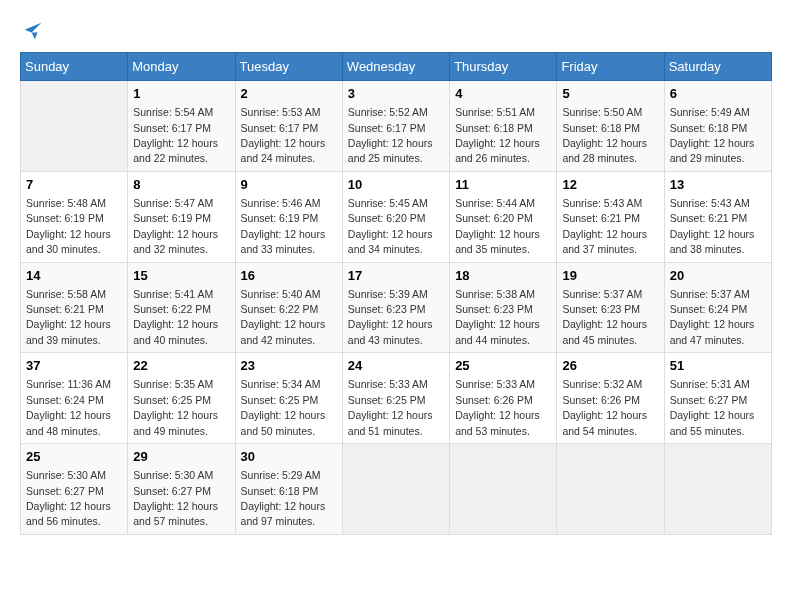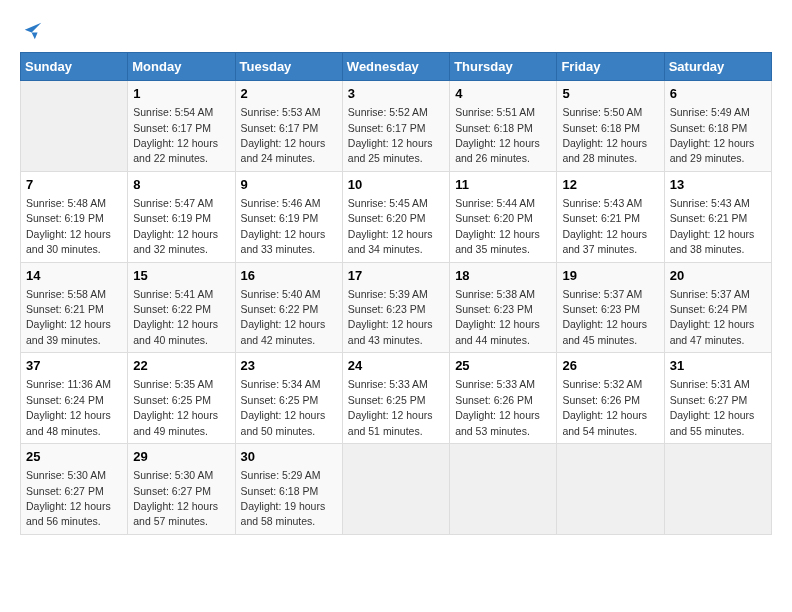--- a/index.html
+++ b/index.html
@@ -58,21 +58,21 @@
       font-size: 11px;
     }
     thead tr {
       background-color: #3a7fc1;
       color: #fff;
     }
     thead th {
       padding: 6px 4px;
       text-align: left;
       font-size: 13px;
-      font-weight: bold;
+      font-weight: normal;
       border: 1px solid #2a6aaa;
     }
     tbody tr {
       border: 1px solid #ccc;
     }
     tbody td {
       padding: 4px 5px;
       vertical-align: top;
       border: 1px solid #ddd;
       min-width: 100px;
@@ -157,25 +157,25 @@
         <td><span class="day-number">19</span><span class="day-info">Sunrise: 5:37 AM</span><br><span class="day-info">Sunset: 6:23 PM</span><br><span class="day-info">Daylight: 12 hours and 45 minutes.</span></td>
         <td><span class="day-number">20</span><span class="day-info">Sunrise: 5:37 AM</span><br><span class="day-info">Sunset: 6:24 PM</span><br><span class="day-info">Daylight: 12 hours and 47 minutes.</span></td>
       </tr>
       <tr>
         <td><span class="day-number">37</span><span class="day-info">Sunrise: 11:36 AM</span><br><span class="day-info">Sunset: 6:24 PM</span><br><span class="day-info">Daylight: 12 hours and 48 minutes.</span></td>
         <td><span class="day-number">22</span><span class="day-info">Sunrise: 5:35 AM</span><br><span class="day-info">Sunset: 6:25 PM</span><br><span class="day-info">Daylight: 12 hours and 49 minutes.</span></td>
         <td><span class="day-number">23</span><span class="day-info">Sunrise: 5:34 AM</span><br><span class="day-info">Sunset: 6:25 PM</span><br><span class="day-info">Daylight: 12 hours and 50 minutes.</span></td>
         <td><span class="day-number">24</span><span class="day-info">Sunrise: 5:33 AM</span><br><span class="day-info">Sunset: 6:25 PM</span><br><span class="day-info">Daylight: 12 hours and 51 minutes.</span></td>
         <td><span class="day-number">25</span><span class="day-info">Sunrise: 5:33 AM</span><br><span class="day-info">Sunset: 6:26 PM</span><br><span class="day-info">Daylight: 12 hours and 53 minutes.</span></td>
         <td><span class="day-number">26</span><span class="day-info">Sunrise: 5:32 AM</span><br><span class="day-info">Sunset: 6:26 PM</span><br><span class="day-info">Daylight: 12 hours and 54 minutes.</span></td>
-        <td><span class="day-number">31</span><span class="day-info">Sunrise: 5:31 AM</span><br><span class="day-info">Sunset: 6:27 PM</span><br><span class="day-info">Daylight: 12 hours and 55 minutes.</span></td>
+        <td><span class="day-number">51</span><span class="day-info">Sunrise: 5:31 AM</span><br><span class="day-info">Sunset: 6:27 PM</span><br><span class="day-info">Daylight: 12 hours and 55 minutes.</span></td>
       </tr>
       <tr>
         <td><span class="day-number">25</span><span class="day-info">Sunrise: 5:30 AM</span><br><span class="day-info">Sunset: 6:27 PM</span><br><span class="day-info">Daylight: 12 hours and 56 minutes.</span></td>
         <td><span class="day-number">29</span><span class="day-info">Sunrise: 5:30 AM</span><br><span class="day-info">Sunset: 6:27 PM</span><br><span class="day-info">Daylight: 12 hours and 57 minutes.</span></td>
-        <td><span class="day-number">30</span><span class="day-info">Sunrise: 5:29 AM</span><br><span class="day-info">Sunset: 6:18 PM</span><br><span class="day-info">Daylight: 19 hours and 58 minutes.</span></td>
+        <td><span class="day-number">30</span><span class="day-info">Sunrise: 5:29 AM</span><br><span class="day-info">Sunset: 6:18 PM</span><br><span class="day-info">Daylight: 12 hours and 97 minutes.</span></td>
         <td class="empty-cell"></td>
         <td class="empty-cell"></td>
         <td class="empty-cell"></td>
         <td class="empty-cell"></td>
       </tr>
     </tbody>
 </table>
 
 </body></html>

